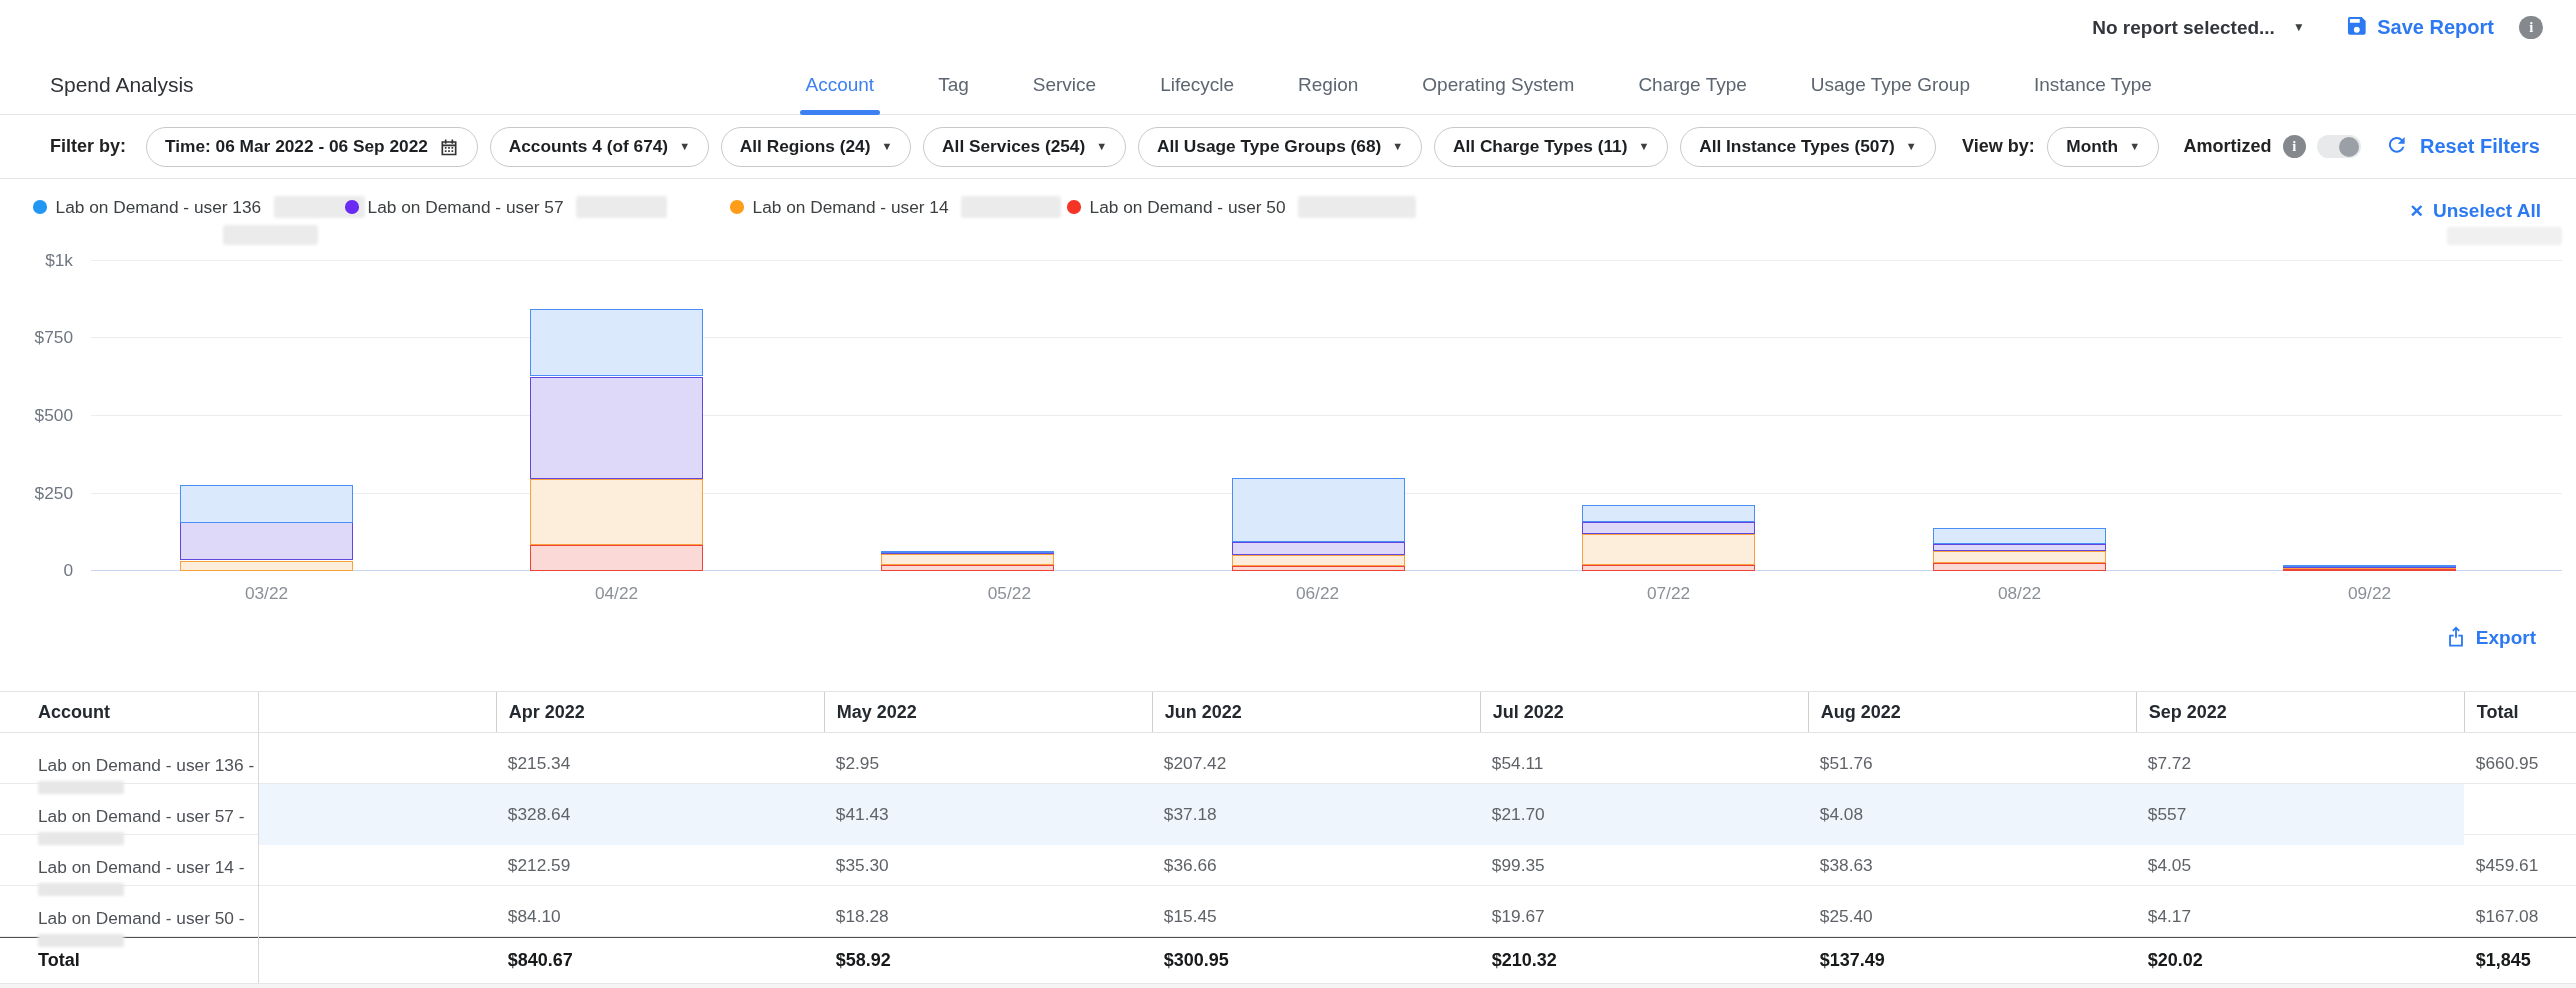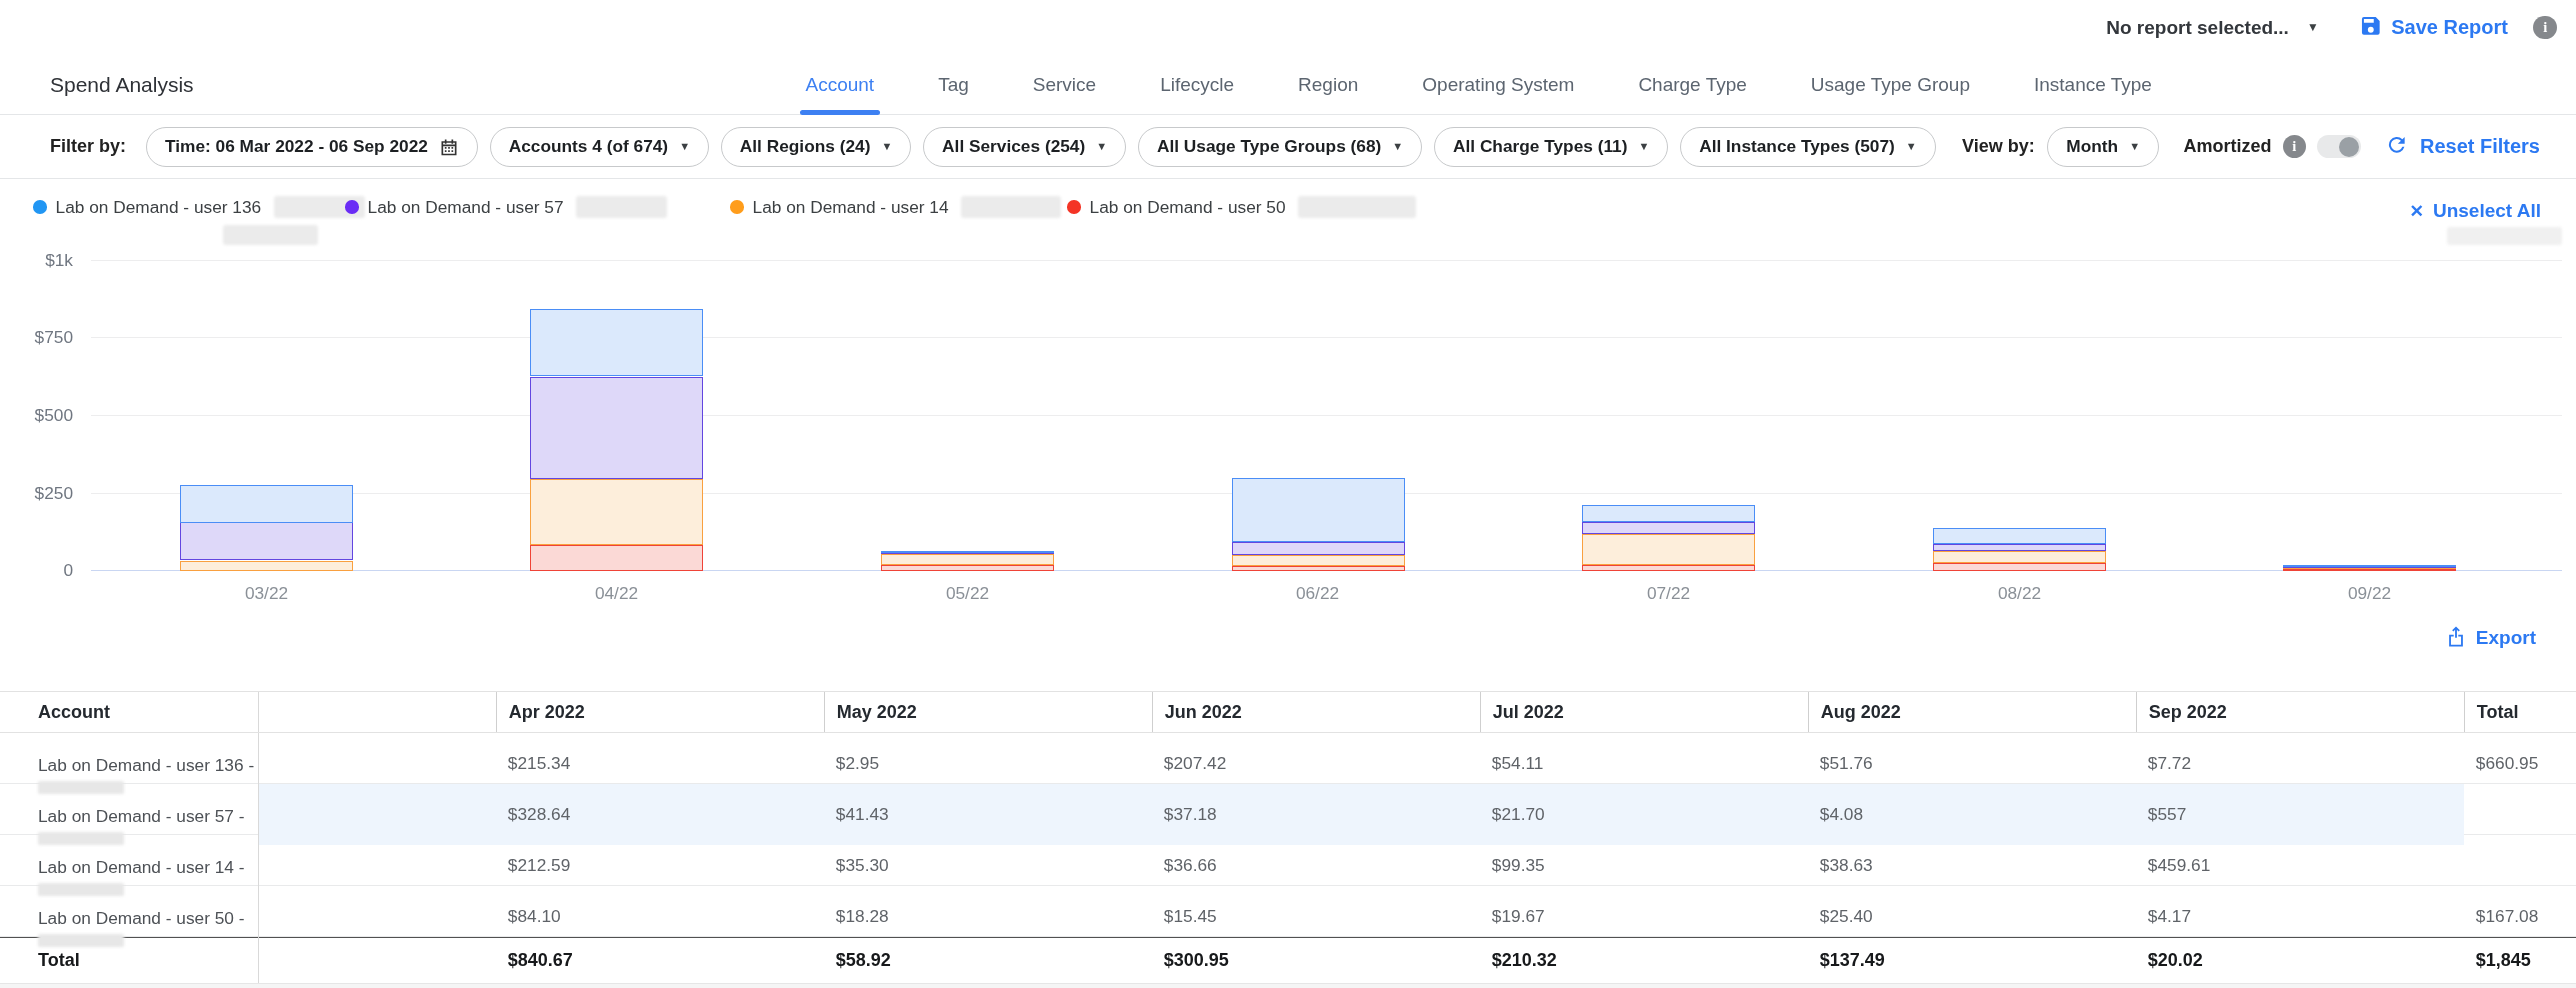--- a/index.html
+++ b/index.html
@@ -2,21 +2,21 @@
 <html style="font-size:14.5px"><head>
 <meta charset="utf-8">
 <style>
   * { margin:0; padding:0; box-sizing:border-box; }
   html,body { background:#fff; }
   body { font-family:"Liberation Sans", sans-serif; color:#2b2f33; }
   .app { position:relative; width:2576px; height:989px; background:#fff; overflow:hidden; }
 
   
   .topbar { position:absolute; top:0; left:0; right:0; height:55px;
-            display:flex; justify-content:flex-end; align-items:center; padding-right:19px; }
+            display:flex; justify-content:flex-end; align-items:center; padding-right:33px; }
   .report-selector { display:flex; align-items:center; gap:18px; font-size:19px; font-weight:700; color:#33373c; cursor:pointer; }
   .caret { font-size:11.8px; color:#3c4043; line-height:1; }
   .save-group { display:flex; align-items:center; gap:9px; margin-left:40px; cursor:pointer; }
   .save-label { color:#2c79f2; font-size:20px; font-weight:700; }
   .info-dot { width:23.6px; height:23.6px; border-radius:50%; background:#85888c; color:#fff;
               display:flex; align-items:center; justify-content:center;
               font-size:14.5px; font-weight:700; font-family:"Liberation Serif", serif; }
   .topbar .info-dot { margin-left:25.5px; }
 
   
@@ -221,21 +221,21 @@
       <div class="ylabel" style="top: 315px;">0</div>
       <div class="xlabel" style="left: 203px;">03/22</div>
       <div class="bar-seg" style="left: 180px; bottom: 47px; height: 10.3px; background: rgb(253, 238, 219); border-color: rgb(249, 160, 63); border-width: 1.8px;"></div>
       <div class="bar-seg" style="left: 180px; bottom: 58px; height: 38px; background: rgb(222, 216, 249); border-color: rgb(98, 70, 224); border-width: 1.8px;"></div>
       <div class="bar-seg" style="left: 180px; bottom: 95px; height: 38px; background: rgb(219, 233, 252); border-color: rgb(74, 141, 246); border-width: 1.8px;"></div>
       <div class="xlabel" style="left: 553px;">04/22</div>
       <div class="bar-seg" style="left: 530px; bottom: 47px; height: 26px; background: rgb(251, 217, 214); border-color: rgb(239, 67, 55); border-width: 1.8px;"></div>
       <div class="bar-seg" style="left: 530px; bottom: 73px; height: 66px; background: rgb(253, 238, 219); border-color: rgb(249, 160, 63); border-width: 1.8px;"></div>
       <div class="bar-seg" style="left: 530px; bottom: 139px; height: 102px; background: rgb(222, 216, 249); border-color: rgb(98, 70, 224); border-width: 1.8px;"></div>
       <div class="bar-seg" style="left: 530px; bottom: 242px; height: 67px; background: rgb(219, 233, 252); border-color: rgb(74, 141, 246); border-width: 1.8px;"></div>
-      <div class="xlabel" style="left: 904px;">05/22</div>
+      <div class="xlabel" style="left: 904px; text-align: right;">05/22</div>
       <div class="bar-seg" style="left: 881px; bottom: 47px; height: 5.7px; background: rgb(251, 217, 214); border-color: rgb(239, 67, 55); border-width: 1.8px;"></div>
       <div class="bar-seg" style="left: 881px; bottom: 53px; height: 11px; background: rgb(253, 238, 219); border-color: rgb(249, 160, 63); border-width: 1.8px;"></div>
       <div class="bar-seg" style="left: 881px; bottom: 64px; height: 1.4px; background: rgb(222, 216, 249); border-color: rgb(98, 70, 224); border-width: 0.9px;"></div>
       <div class="bar-seg" style="left: 881px; bottom: 65px; height: 1.4px; background: rgb(219, 233, 252); border-color: rgb(74, 141, 246); border-width: 0.9px;"></div>
       <div class="xlabel" style="left: 1254px;">06/22</div>
       <div class="bar-seg" style="left: 1232px; bottom: 47px; height: 4.8px; background: rgb(251, 217, 214); border-color: rgb(239, 67, 55); border-width: 1.8px;"></div>
       <div class="bar-seg" style="left: 1232px; bottom: 52px; height: 11.4px; background: rgb(253, 238, 219); border-color: rgb(249, 160, 63); border-width: 1.8px;"></div>
       <div class="bar-seg" style="left: 1232px; bottom: 63px; height: 13px; background: rgb(222, 216, 249); border-color: rgb(98, 70, 224); border-width: 1.8px;"></div>
       <div class="bar-seg" style="left: 1232px; bottom: 76px; height: 64px; background: rgb(219, 233, 252); border-color: rgb(74, 141, 246); border-width: 1.8px;"></div>
       <div class="xlabel" style="left: 1605px;">07/22</div>
@@ -309,20 +309,21 @@
         <div class="cell acct-col">
           <div class="acct-name">Lab on Demand - user 14 -</div>
           <div class="acct-redact"></div>
         </div>
         <div class="cell"></div>
         <div class="cell val">$212.59</div>
         <div class="cell val">$35.30</div>
         <div class="cell val">$36.66</div>
         <div class="cell val">$99.35</div>
         <div class="cell val">$38.63</div>
+        <div class="cell val">$4.05</div>
         <div class="cell val">$459.61</div>
       </div>
       <div class="trow body-row">
         <div class="cell acct-col">
           <div class="acct-name">Lab on Demand - user 50 -</div>
           <div class="acct-redact"></div>
         </div>
         <div class="cell"></div>
         <div class="cell val">$84.10</div>
         <div class="cell val">$18.28</div>

